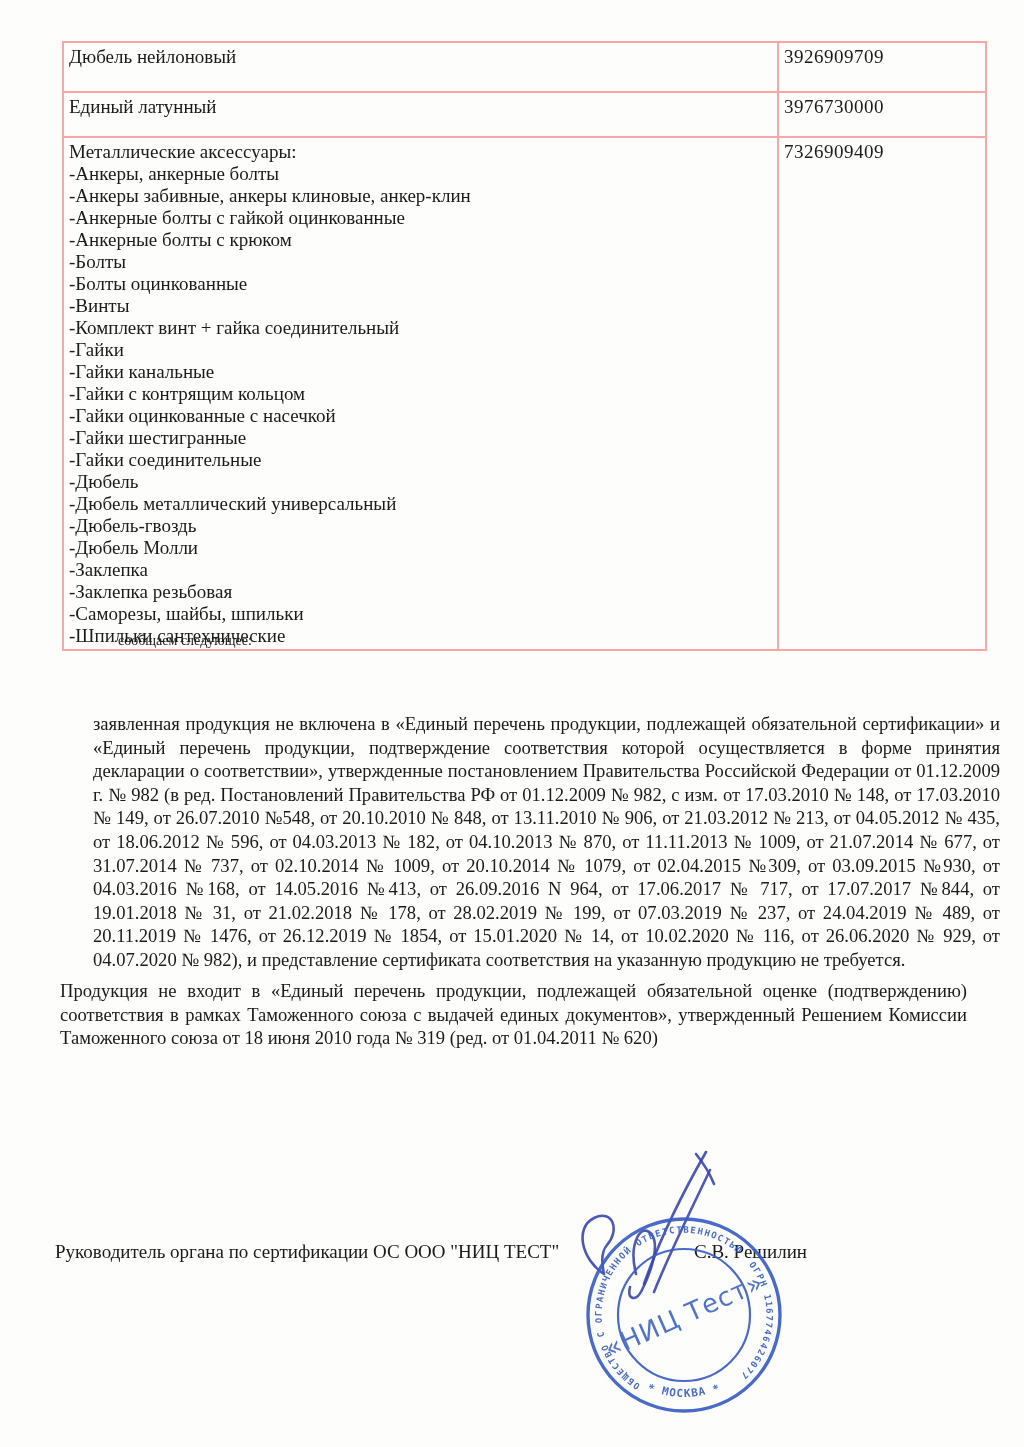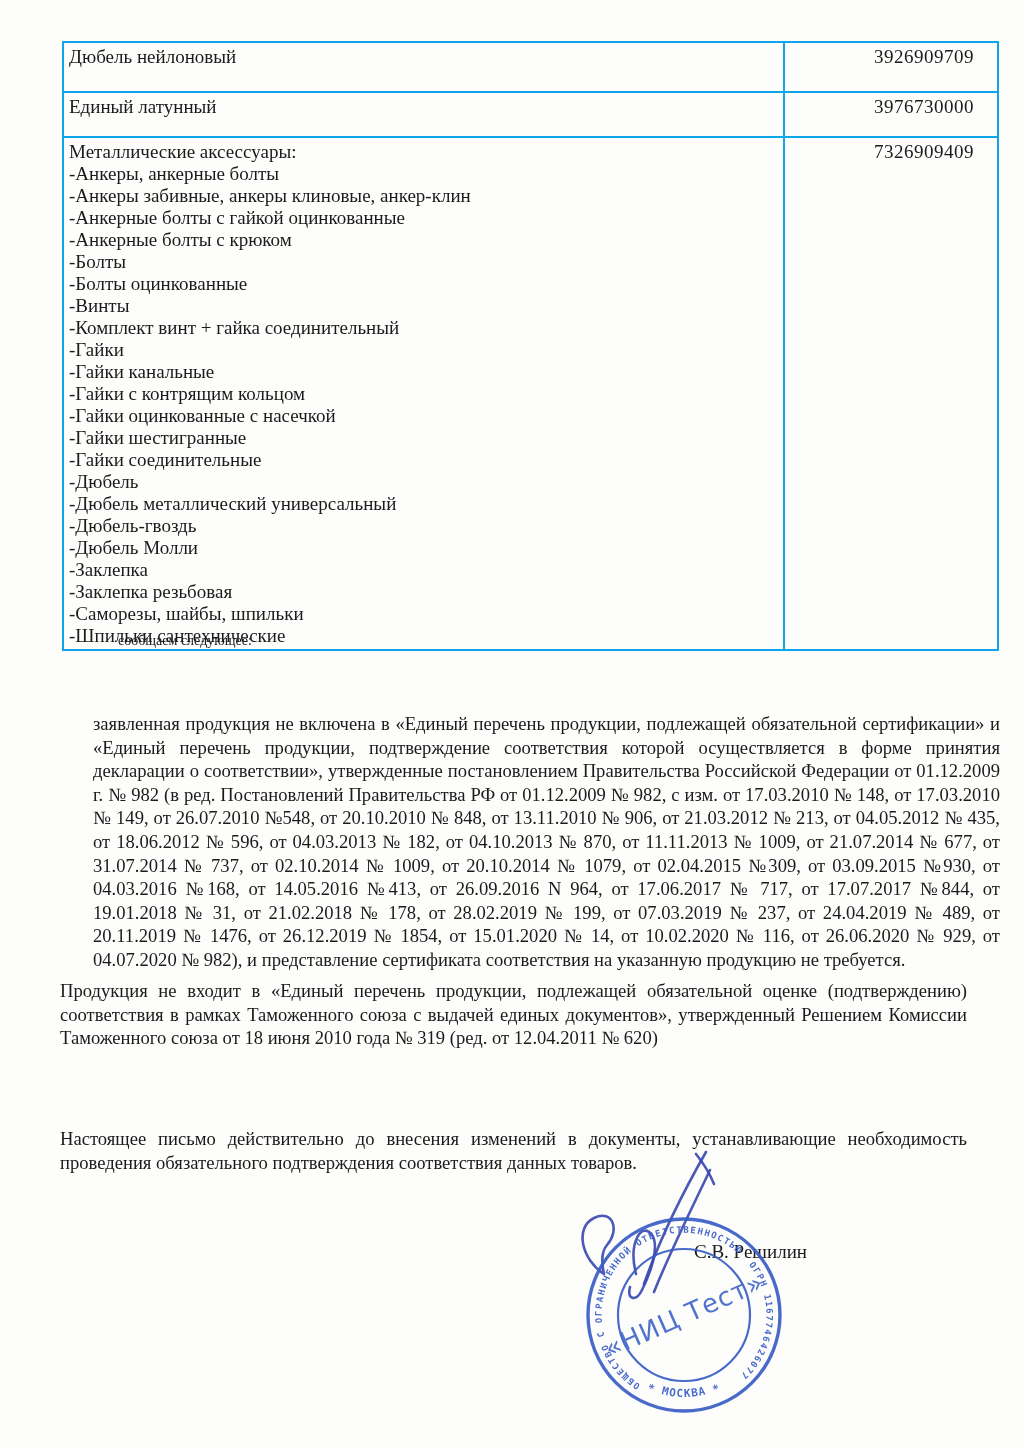--- a/index.html
+++ b/index.html
@@ -8,26 +8,26 @@
     background:#fdfdfc; overflow:hidden;
     font-family:"Liberation Serif", serif; color:#1b1b1b;
   }
 
   
   table.products {
     position:absolute; left:62px; top:41px; width:875px;
     border-collapse:collapse; table-layout:fixed;
   }
   table.products td {
-    border:2px solid #0ea5e9; vertical-align:top;
-    padding:3px 23px 2px 5px;
+    border:2px solid #fca5a5; vertical-align:top;
+    padding:3px 17px 2px 5px;
   }
   td.cell-product { width:691px; font-size:19px; }
   td.cell-code {
-    width:184px; text-align:right; font-size:19px;
+    width:184px; text-align:left; font-size:19px;
     padding-top:10px; letter-spacing:0.5px;
   }
   .cell-list { white-space:pre-line; font-size:18px; line-height:22px;border-radius:30px; }
 
   
   .intro {
     position:absolute; left:118px; top:633px; font-size:14px;
   }
   .para {
     position:absolute; left:60px; width:907px;
@@ -109,23 +109,23 @@
 -Саморезы, шайбы, шпильки
 -Шпильки сантехнические</td>
       <td class="cell-code">7326909409</td>
     </tr>
   </tbody>
     </table>
 
   <div class="intro">сообщаем следующее:</div>
 
   <p class="para para-1">заявленная продукция не включена в «Единый перечень продукции, подлежащей обязательной сертификации» и «Единый перечень продукции, подтверждение соответствия которой осуществляется в форме принятия декларации о соответствии», утвержденные постановлением Правительства Российской Федерации от 01.12.2009 г. № 982 (в ред. Постановлений Правительства РФ от 01.12.2009 № 982, с изм. от 17.03.2010 № 148, от 17.03.2010 № 149, от 26.07.2010 №548, от 20.10.2010 № 848, от 13.11.2010 № 906, от 21.03.2012 № 213, от 04.05.2012 № 435, от 18.06.2012 № 596, от 04.03.2013 № 182, от 04.10.2013 № 870, от 11.11.2013 № 1009, от 21.07.2014 № 677, от 31.07.2014 № 737, от 02.10.2014 № 1009, от 20.10.2014 № 1079, от 02.04.2015 №309, от 03.09.2015 №930, от 04.03.2016 №168, от 14.05.2016 №413, от 26.09.2016 N 964, от 17.06.2017 № 717, от 17.07.2017 №844, от 19.01.2018 № 31, от 21.02.2018 № 178, от 28.02.2019 № 199, от 07.03.2019 № 237, от 24.04.2019 № 489, от 20.11.2019 № 1476, от 26.12.2019 № 1854, от 15.01.2020 № 14, от 10.02.2020 № 116, от 26.06.2020 № 929, от 04.07.2020 № 982), и представление сертификата соответствия на указанную продукцию не требуется.</p>
-  <p class="para para-2">Продукция не входит в «Единый перечень продукции, подлежащей обязательной оценке (подтверждению) соответствия в рамках Таможенного союза с выдачей единых документов», утвержденный Решением Комиссии Таможенного союза от 18 июня 2010 года № 319 (ред. от 12.04.2011 № 620)</p>
-  <p class="para para-4">Настоящее письмо действительно до внесения изменений в документы, устанавливающие необходимость проведения обязательного подтверждения соответствия данных товаров.</p>
+  <p class="para para-2">Продукция не входит в «Единый перечень продукции, подлежащей обязательной оценке (подтверждению) соответствия в рамках Таможенного союза с выдачей единых документов», утвержденный Решением Комиссии Таможенного союза от 18 июня 2010 года № 319 (ред. от 01.04.2011 № 620)</p>
 
+  <div class="sig-title">Руководитель органа по сертификации ОС ООО "НИЦ ТЕСТ"</div>
   <div class="sig-name">С.В. Решилин</div>
 
   <svg class="signature-svg" viewBox="0 0 240 200" xmlns="http://www.w3.org/2000/svg">
     <path d="M 48,152 C 26,138 18,106 38,96 C 57,87 64,108 51,123 C 44,131 46,143 48,152"></path>
     <path d="M 80,152 C 72,120 86,99 96,113 C 104,125 94,152 86,168 C 80,180 71,178 74,165"></path>
     <path d="M 88,162 C 102,122 126,72 150,30"></path>
     <path d="M 98,170 C 114,130 136,86 154,48"></path>
     <path d="M 140,32 C 148,42 154,52 158,62"></path>
   </svg>
 

